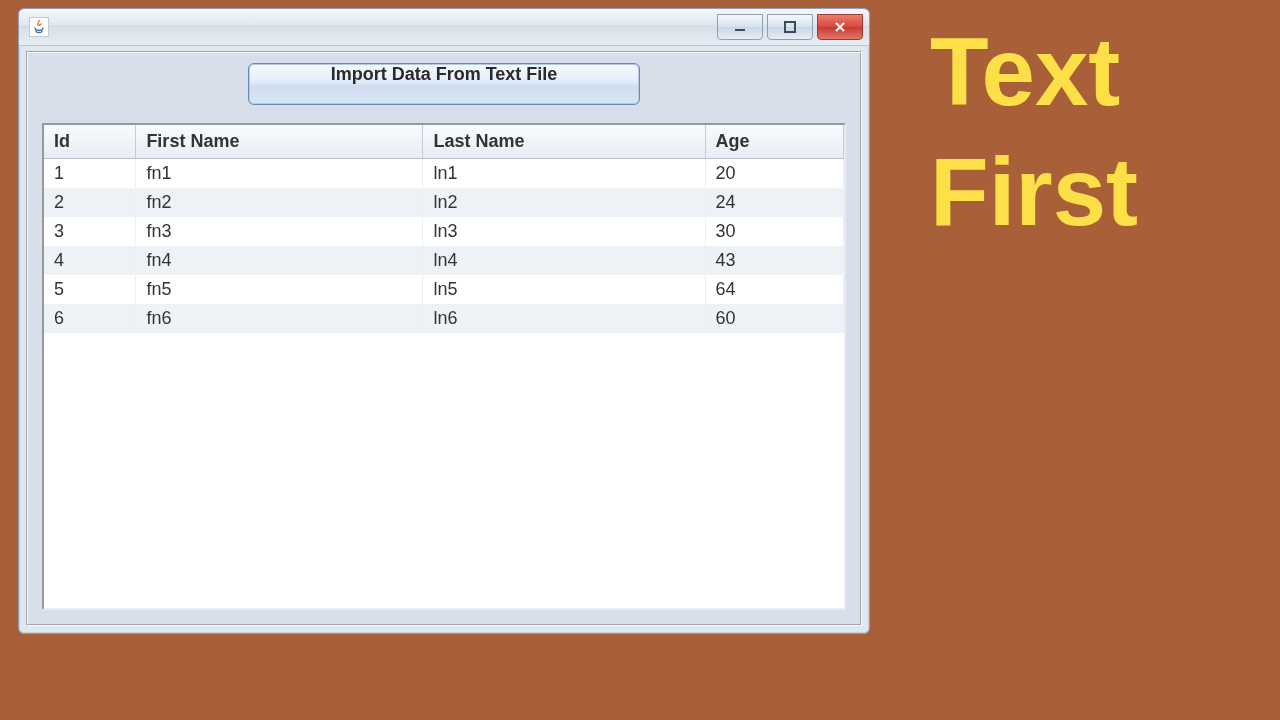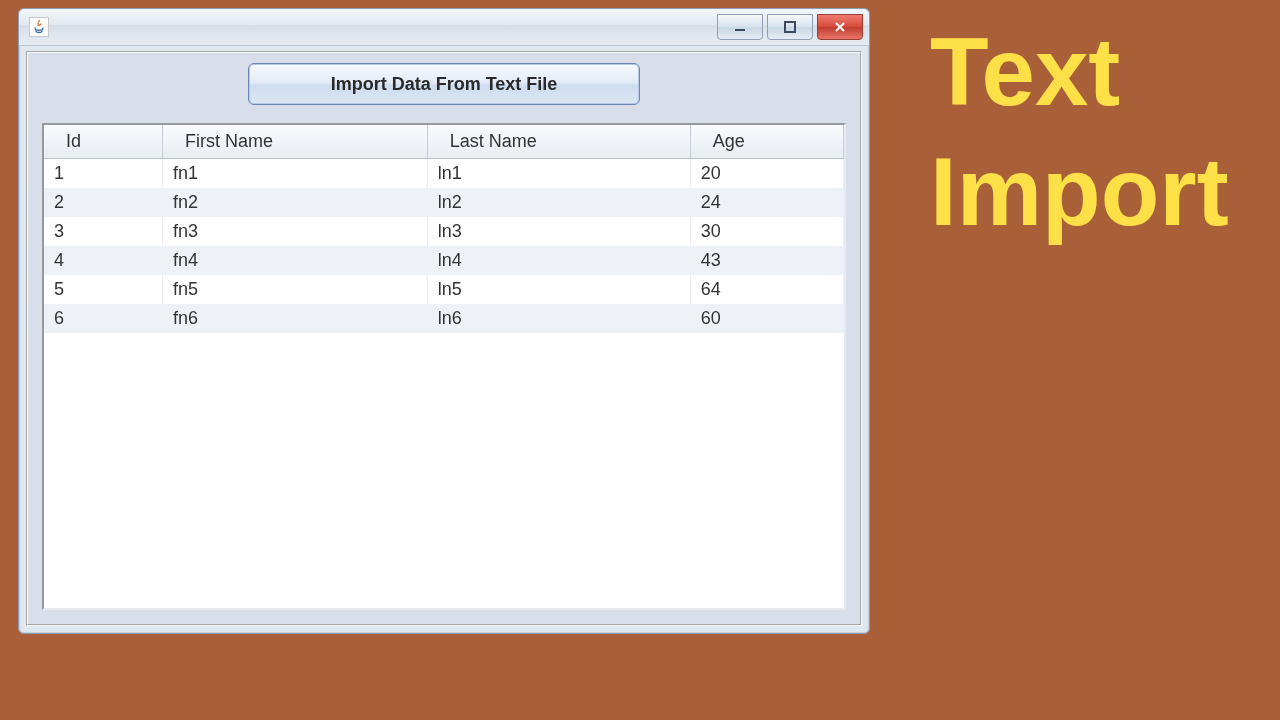--- a/index.html
+++ b/index.html
@@ -93,62 +93,62 @@
     width: 390px;
     height: 40px;
     border-radius: 6px;
     border: 1px solid #6b86b7;
     background: linear-gradient(#f7faff, #e3ecf7 45%, #cddcef 55%, #dbe7f4);
     font-family: Tahoma, sans-serif;
     font-weight: bold;
     font-size: 18px;
     color: #2a2a2a;
     display: flex;
-    align-items: center;
+    align-items: flex-start;
     justify-content: center;
     box-shadow: 0 0 0 1px #b7c9e3 inset;
     cursor: pointer;
   }
   
   .table-wrap {
     position: absolute;
     left: 14px; right: 14px; top: 70px; bottom: 14px;
     background: #ffffff;
     border: 2px inset #e7ebf1;
   }
   table {
     width: 100%;
     border-collapse: collapse;
     font-size: 18px;
     color: #333;
   }
   thead th {
     text-align: left;
-    font-weight: normal;
+    font-weight: bold;
     background: linear-gradient(#f8fafd, #e8edf3);
     border-right: 1px solid #c3ccd8;
     border-bottom: 1px solid #b7c0cc;
-    padding: 6px 22px;
+    padding: 6px 10px;
   }
   tbody td {
     padding: 4px 10px;
     border-right: 1px solid #f0f0f0;
   }
   tbody tr:nth-child(even) td {
     background: #eef2f7;
   }
 </style>
 </head>
 <body>
 
 <div class="stage">
 
   <div class="side-caption">
     <div>Text</div>
-    <div>Import</div>
+    <div>First</div>
   </div>
 
   <div class="win">
     <div class="titlebar">
       <div class="app-icon">
         <svg width="12" height="14" viewBox="0 0 12 14">
           <path d="M6 0 C7 2 4 3 5 5 C6 6 7 5 8 4" stroke="#d97434" stroke-width="1.3" fill="none" stroke-linecap="round"></path>
           <path d="M2 8 C2 11 10 11 10 8" stroke="#3a6ea5" stroke-width="1.3" fill="none" stroke-linecap="round"></path>
           <path d="M3 11 C3 13 9 13 9 11" stroke="#3a6ea5" stroke-width="1.3" fill="none" stroke-linecap="round"></path>
         </svg>

